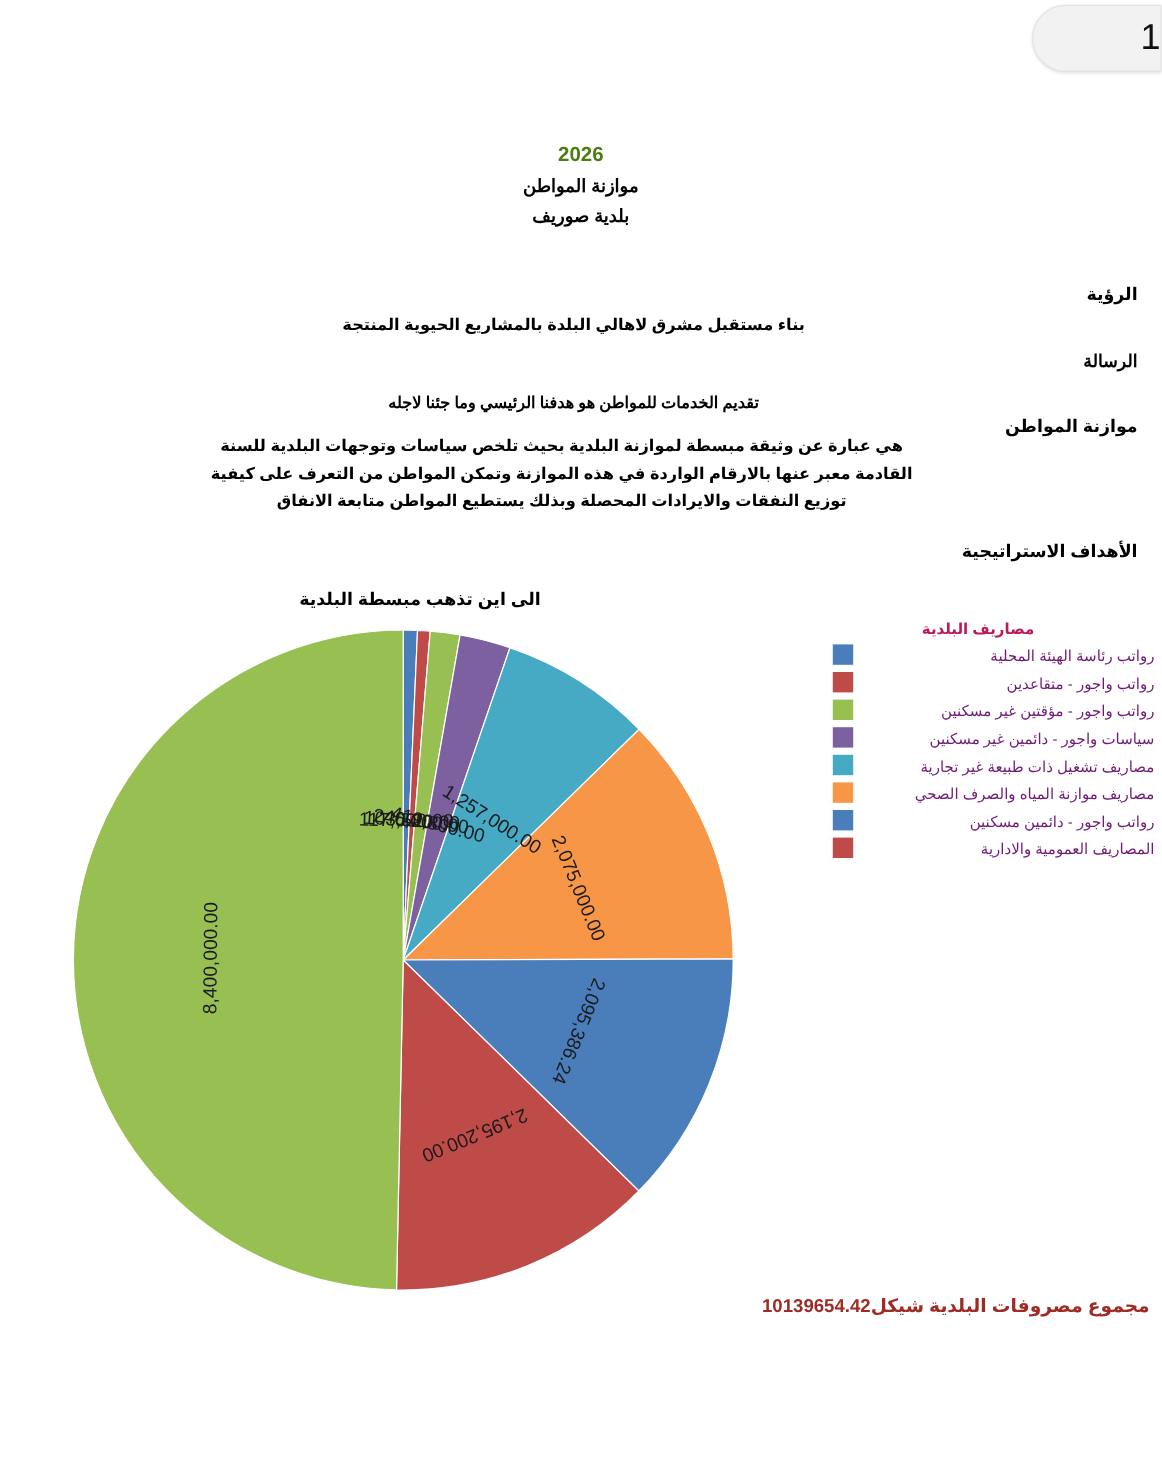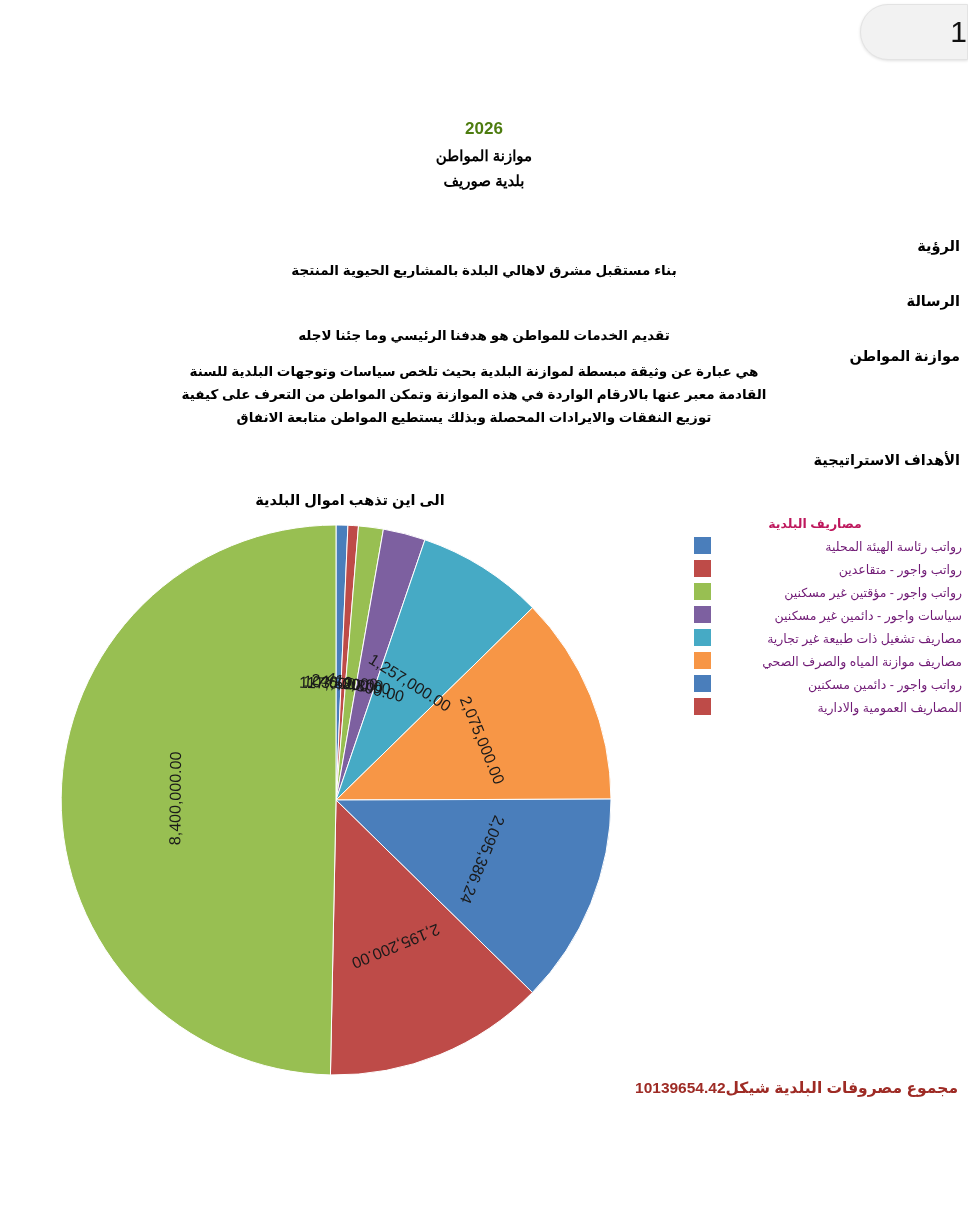--- a/index.html
+++ b/index.html
@@ -44,36 +44,36 @@
     line-height:1.35;margin-bottom:2px;
     font-family:"Liberation Sans",sans-serif;
   }
   .doc-header .line{
     font-size:15px;font-weight:bold;color:#000;
     line-height:1.7;
     font-family:"Liberation Sans",sans-serif;
   }
 
   
-  .section{position:absolute;right:0;left:0;}
+  .section{position:absolute;right:12px;left:0;}
   .sec-label{
     position:absolute;right:8px;
     font-size:14.5px;font-weight:bold;color:#000;
     white-space:nowrap;
   }
   .sec-body{
     font-size:13.5px;font-weight:bold;color:#000;
     line-height:1.62;
     text-align:center;
   }
 
   #sec-vision{top:238px;}
   #sec-vision .sec-body{margin:22px 160px 0 160px;}
 
-  #sec-mission{top:293px;}
+  #sec-mission{top:293px;font-family:Liberation Serif, serif;}
   #sec-mission .sec-body{margin:32px 160px 0 160px;}
 
   #sec-citizen{top:348px;}
   #sec-citizen .sec-body{
     margin:12px 190px 0 170px;
     text-align:center;
     line-height:1.72;
   }
 
   #sec-goals{top:452px;}
@@ -172,21 +172,21 @@
 
   <div class="section" id="sec-citizen">
     <div class="sec-label">موازنة المواطن</div>
     <div class="sec-body">هي عبارة عن وثيقة مبسطة لموازنة البلدية بحيث تلخص سياسات وتوجهات البلدية للسنة القادمة معبر عنها بالارقام الواردة في هذه الموازنة وتمكن المواطن من التعرف على كيفية توزيع النفقات والايرادات المحصلة وبذلك يستطيع المواطن متابعة الانفاق</div>
   </div>
 
   <div class="section" id="sec-goals">
     <div class="sec-label">الأهداف الاستراتيجية</div>
   </div>
 
-  <div class="chart-title">الى اين تذهب اموال البلدية</div>
+  <div class="chart-title">الى اين تذهب مبسطة البلدية</div>
 
   <div class="chart-wrap">
     <svg class="pie-svg" id="pie" width="640" height="580" viewBox="0 0 640 580">
         <path d="M 280 290 L 280.00 15.00 A 275 275 0 0 1 291.95 15.26 Z" fill="#4a7ebb" stroke="#ffffff" stroke-width="1"></path>
         <path d="M 280 290 L 291.95 15.26 A 275 275 0 0 1 302.51 15.92 Z" fill="#be4b48" stroke="#ffffff" stroke-width="1"></path>
         <path d="M 280 290 L 302.51 15.92 A 275 275 0 0 1 327.43 19.12 Z" fill="#98bf52" stroke="#ffffff" stroke-width="1"></path>
         <path d="M 280 290 L 327.43 19.12 A 275 275 0 0 1 368.94 29.78 Z" fill="#7d60a0" stroke="#ffffff" stroke-width="1"></path>
         <path d="M 280 290 L 368.94 29.78 A 275 275 0 0 1 476.59 97.70 Z" fill="#46aac5" stroke="#ffffff" stroke-width="1"></path>
         <path d="M 280 290 L 476.59 97.70 A 275 275 0 0 1 555.00 289.09 Z" fill="#f79646" stroke="#ffffff" stroke-width="1"></path>
         <path d="M 280 290 L 555.00 289.09 A 275 275 0 0 1 476.41 482.48 Z" fill="#4a7ebb" stroke="#ffffff" stroke-width="1"></path>

